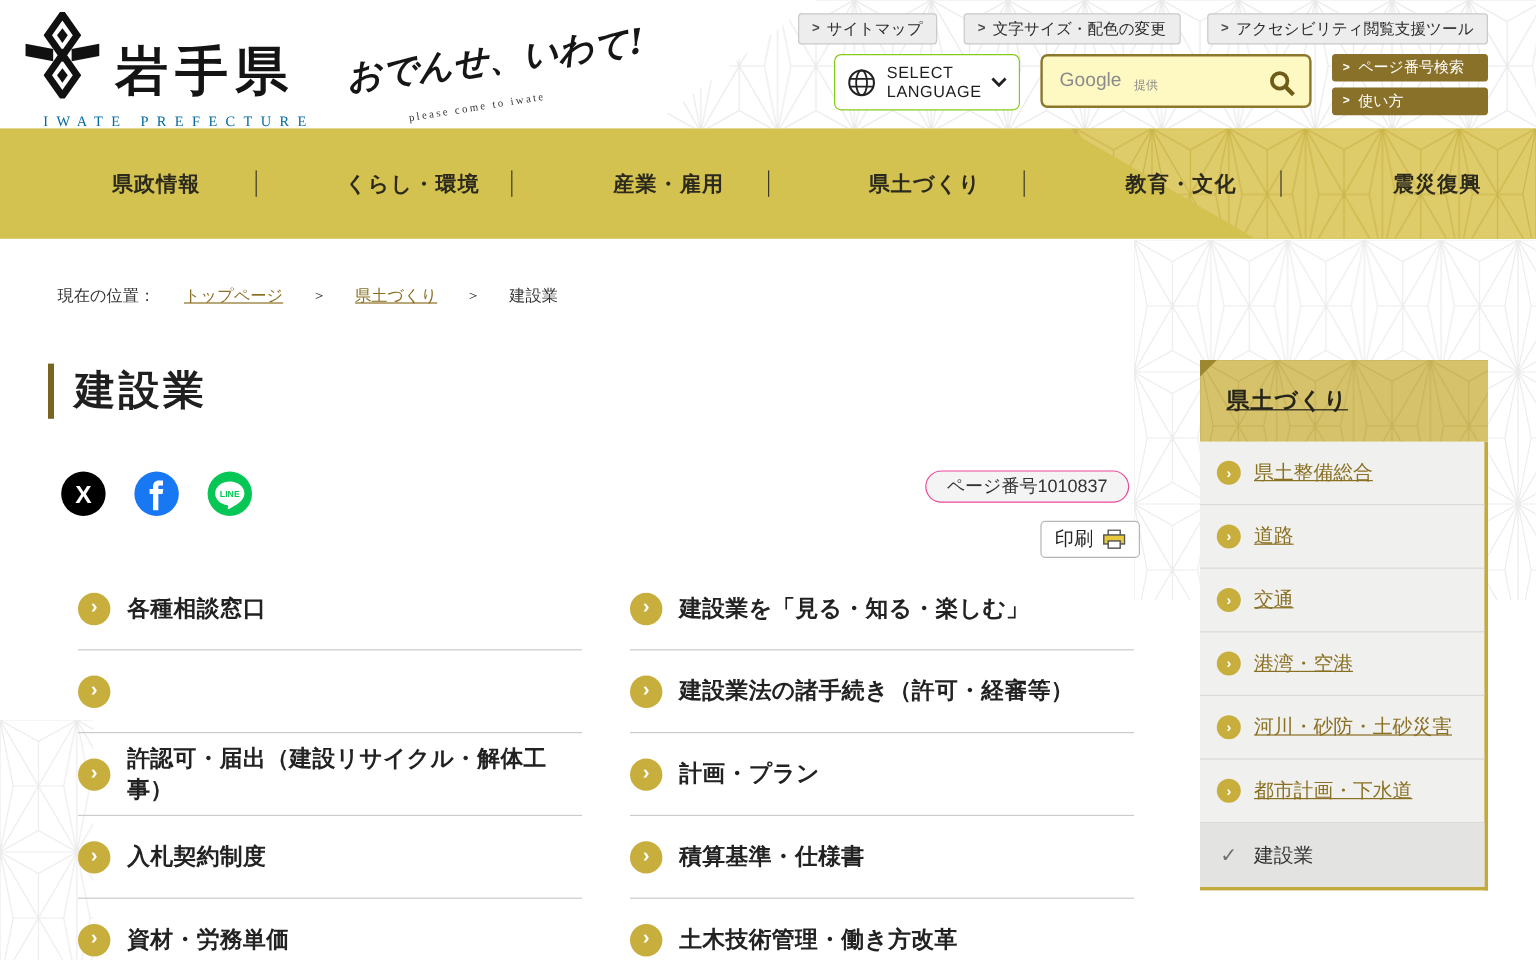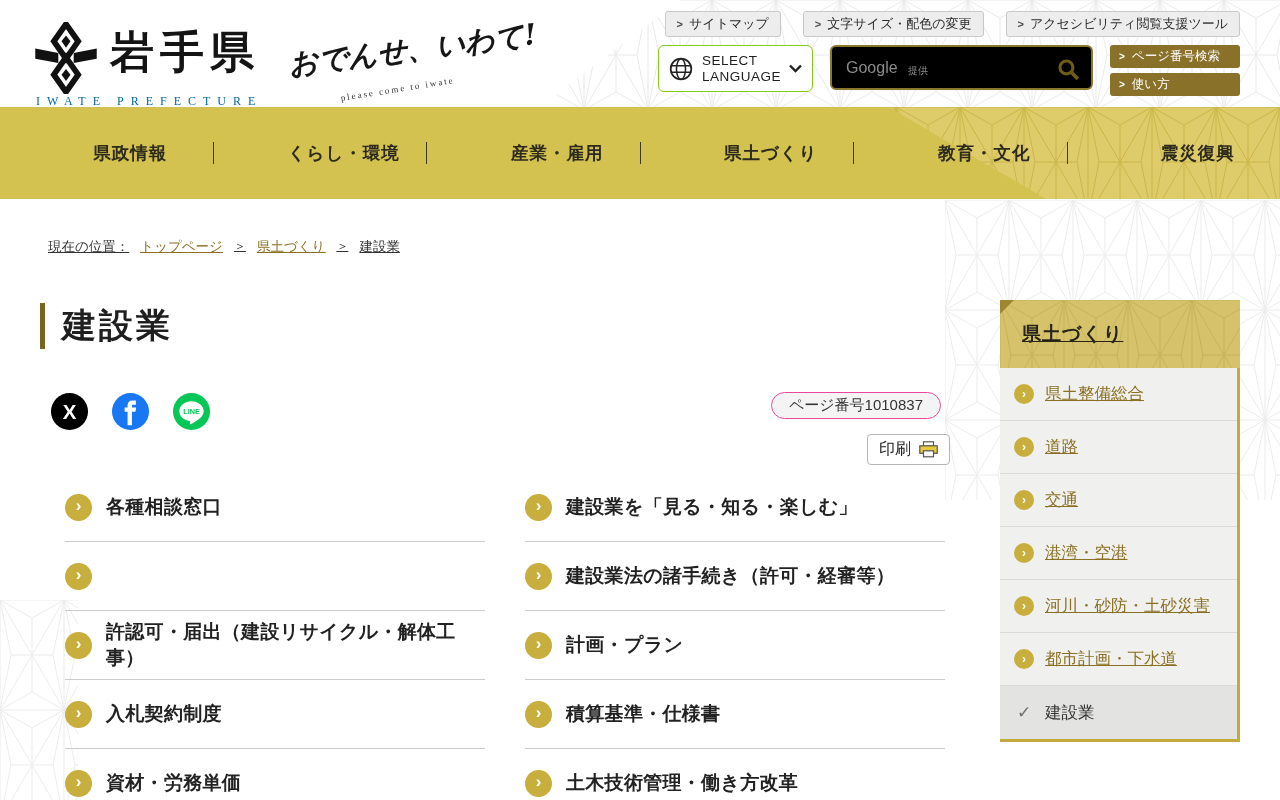--- a/index.html
+++ b/index.html
@@ -4,50 +4,50 @@
 <style>
   * { margin:0; padding:0; box-sizing:border-box; }
   html,body { width:1280px; height:800px; }
   body { font-family:"Liberation Sans","DejaVu Sans",sans-serif; color:#222; background:#fff; }
   .page { position:relative; width:1280px; height:800px; overflow:hidden; background:#fff; }
 
   svg.deco { position:absolute; z-index:0; pointer-events:none; }
 
   
   .site-header { position:absolute; top:0; left:0; width:1280px; height:107px; z-index:2; }
-  .logo-wrap { position:absolute; top:10px; left:34px; display:flex; align-items:flex-start;margin-top:12px; }
+  .logo-wrap { position:absolute; top:10px; left:20px; display:flex; align-items:flex-end; }
   .crest { width:64px; height:72px; }
   .logo-title { font-size:44px; font-weight:bold; letter-spacing:6px; color:#141414; margin:8px 0 0 12px; line-height:1; }
   .logo-sub { position:absolute; top:94px; left:36px; font-size:12px; letter-spacing:7px; color:#0369a1; font-family:"Liberation Serif","DejaVu Serif",serif; }
   .tagline { position:absolute; top:30px; left:288px; width:250px; transform:rotate(-7deg); font-family:"DejaVu Serif","Liberation Serif",serif; font-style:italic; font-size:29px; font-weight:bold; color:#161616; white-space:nowrap; }
   .tagline-en { position:absolute; top:84px; left:340px; transform:rotate(-9deg); font-size:9px; letter-spacing:2px; color:#333; font-family:"Liberation Serif","DejaVu Serif",serif; }
 
   .quick-links { position:absolute; top:11px; right:40px; display:flex; gap:22px; }
   .quick-link { display:flex; align-items:center; gap:6px; background:#ededed; border:1px solid #c9c9c9; border-radius:3px; padding:3px 11px; font-size:13px; color:#2b2b2b; text-decoration:none; cursor:pointer; }
   .quick-link .chev { font-size:11px; font-weight:bold; color:#4c4c4c; }
 
   .header-tools { position:absolute; top:45px; right:40px; display:flex; gap:17px; align-items:flex-start; }
   .lang-box { width:155px; height:47px; background:#fff; border:1px solid #84cc16; border-radius:6px; display:flex; align-items:center; padding:0 9px; gap:8px; cursor:pointer; }
   .lang-label { font-size:13.5px; color:#1e1e1e; line-height:1.15; letter-spacing:.5px; }
-  .search-box { position:relative; width:263px; height:45px; background:#000000; border:2px solid #8c782c; border-radius:6px; cursor:text; }
+  .search-box { position:relative; width:226px; height:45px; background:#fef9c3; border:2px solid #8c782c; border-radius:6px; cursor:text; }
   .search-brand { position:absolute; left:14px; top:12px; font-size:16px; color:#8a8a8a; }
   .search-provided { position:absolute; left:76px; top:17px; font-size:10px; color:#8a8a8a; }
   .search-mag { position:absolute; right:10px; top:10px; }
   .tool-stack { display:flex; flex-direction:column; gap:5px; }
   .tool-btn { width:130px; height:23px; background:#8a7129; color:#fff; border:none; border-radius:3px; display:flex; align-items:center; gap:7px; padding:0 9px; font-size:12.5px; cursor:pointer; }
   .tool-btn .chev { font-size:10px; font-weight:bold; }
 
   
   .main-nav { position:absolute; top:107px; left:0; width:1280px; height:92px; background:#d3c150; z-index:2; }
   .main-nav ul { position:relative; z-index:2; list-style:none; display:flex; height:100%; align-items:center; }
   .main-nav li.item { flex:1; text-align:center; font-size:17.5px; font-weight:bold; color:#2c2a1c; letter-spacing:1px; cursor:pointer;padding-left:48px; }
   .nav-sep { width:1px; height:22px; background:#3c3827; }
 
   
-  .breadcrumb { position:absolute; top:238px; left:48px; display:flex; align-items:flex-start; gap:11px; font-size:13.5px; color:#333; z-index:2;text-decoration:underline; }
+  .breadcrumb { position:absolute; top:238px; left:48px; display:flex; align-items:flex-start; gap:24px; font-size:13.5px; color:#333; z-index:2; }
   .breadcrumb a { color:#8a7023; text-decoration:underline; cursor:pointer; }
   .bc-sep { color:#333; font-size:12px; }
 
   
   .title-block { position:absolute; top:303px; left:40px; display:flex; align-items:center; gap:17px; z-index:2; }
   .title-bar { width:5px; height:46px; background:#7a6520; }
   .page-title { font-size:34px; font-weight:bold; letter-spacing:3px; color:#1f1f1f; }
 
   .social-row { position:absolute; top:392px; left:50px; display:flex; gap:22px; z-index:2; }
   .social-btn { width:39px; height:39px; cursor:pointer; }

